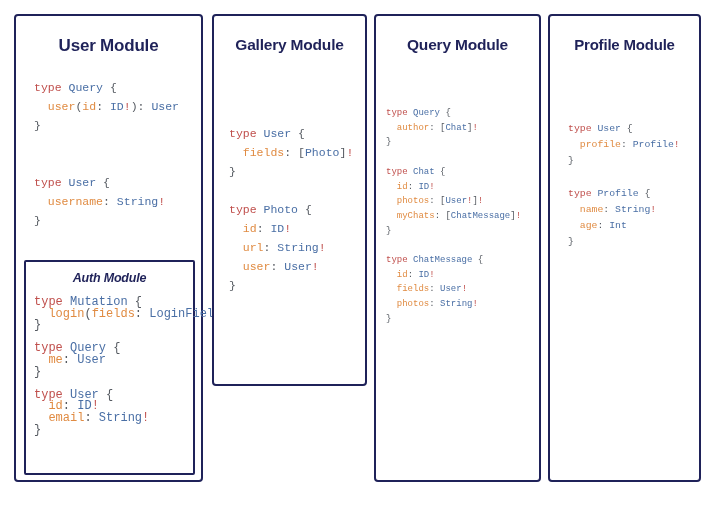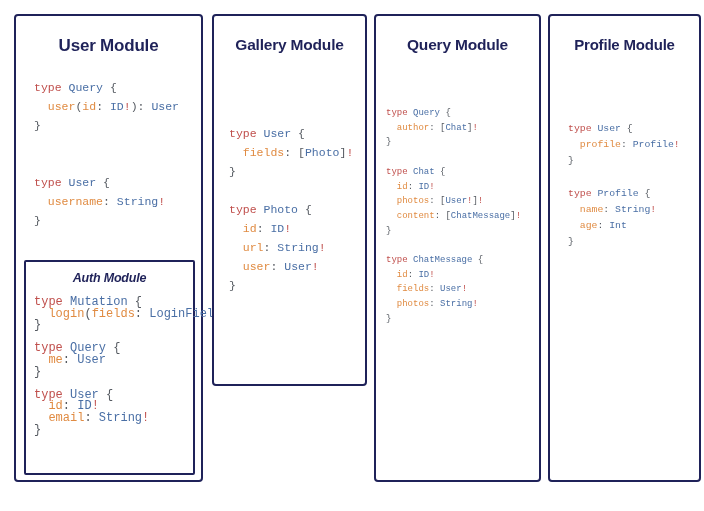--- a/index.html
+++ b/index.html
@@ -189,21 +189,21 @@
 
   <div class="module-panel" id="panel-chat">
     <div class="panel-title">Query Module</div>
     <div class="code-block"><span class="tok-kw">type</span> <span class="tok-type">Query</span> <span class="tok-punct">{</span>
   <span class="tok-field">author</span><span class="tok-punct">:</span> <span class="tok-punct">[</span><span class="tok-type">Chat</span><span class="tok-punct">]</span><span class="tok-bang">!</span>
 <span class="tok-punct">}</span>
 
 <span class="tok-kw">type</span> <span class="tok-type">Chat</span> <span class="tok-punct">{</span>
   <span class="tok-field">id</span><span class="tok-punct">:</span> <span class="tok-type">ID</span><span class="tok-bang">!</span>
   <span class="tok-field">photos</span><span class="tok-punct">:</span> <span class="tok-punct">[</span><span class="tok-type">User</span><span class="tok-bang">!</span><span class="tok-punct">]</span><span class="tok-bang">!</span>
-  <span class="tok-field">content</span><span class="tok-punct">:</span> <span class="tok-punct">[</span><span class="tok-type">ChatMessage</span><span class="tok-punct">]</span><span class="tok-bang">!</span>
+  <span class="tok-field">myChats</span><span class="tok-punct">:</span> <span class="tok-punct">[</span><span class="tok-type">ChatMessage</span><span class="tok-punct">]</span><span class="tok-bang">!</span>
 <span class="tok-punct">}</span>
 
 <span class="tok-kw">type</span> <span class="tok-type">ChatMessage</span> <span class="tok-punct">{</span>
   <span class="tok-field">id</span><span class="tok-punct">:</span> <span class="tok-type">ID</span><span class="tok-bang">!</span>
   <span class="tok-field">fields</span><span class="tok-punct">:</span> <span class="tok-type">User</span><span class="tok-bang">!</span>
   <span class="tok-field">photos</span><span class="tok-punct">:</span> <span class="tok-type">String</span><span class="tok-bang">!</span>
 <span class="tok-punct">}</span></div>
   </div>
 
   <div class="module-panel" id="panel-profile">

